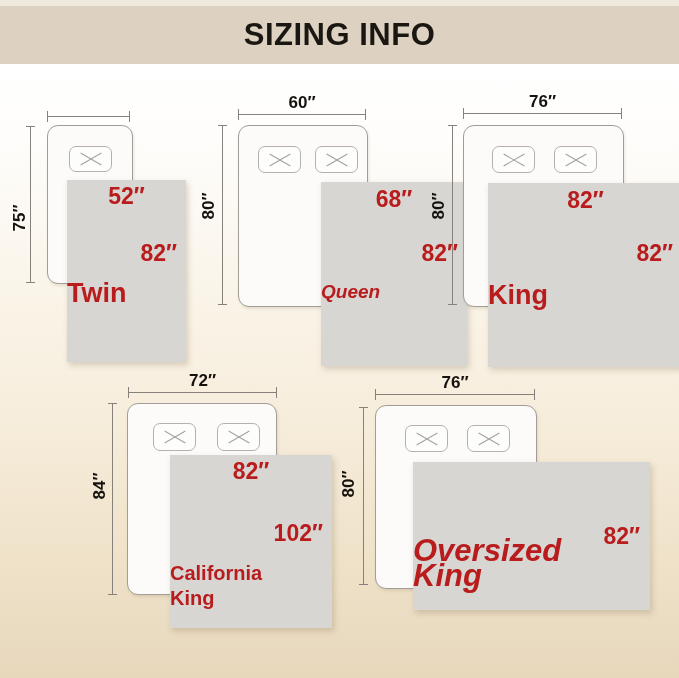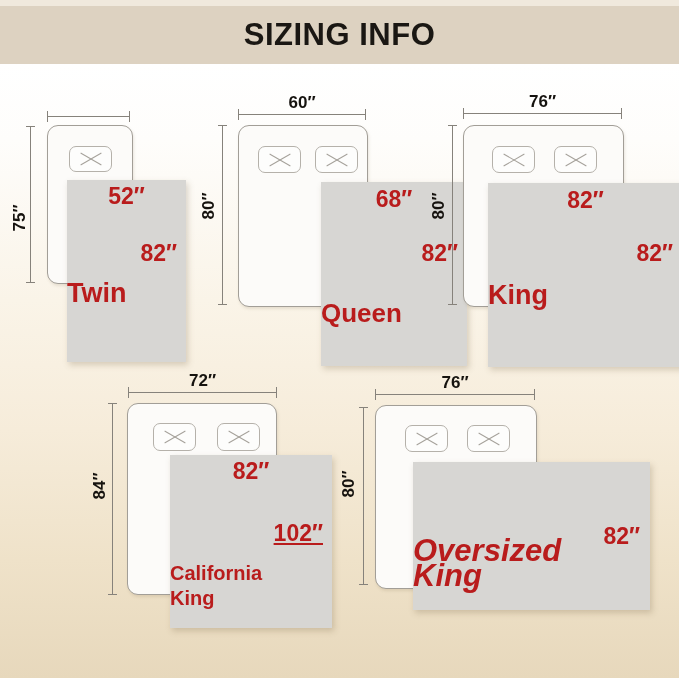--- a/index.html
+++ b/index.html
@@ -67,42 +67,42 @@
   #queen .hdim{left:238px;top:114px;width:128px;}
   #queen .hdim-label{left:238px;top:93px;width:128px;}
   #queen .vdim{left:222px;top:125px;height:180px;}
   #queen .vdim-label{left:179px;top:196px;}
   #queen .bed{left:238px;top:125px;width:128px;height:180px;}
   #queen .pillow.p1{left:19px;top:20px;width:41px;height:25px;}
   #queen .pillow.p2{left:76px;top:20px;width:41px;height:25px;}
   #queen .blanket{left:277px;top:182px;width:137px;height:184px;margin-left:44px;}
   #queen .b-w{top:4px;}
   #queen .b-h{top:58px;right:9px;}
-  #queen .b-name{top:118px;font-size:26px;}
+  #queen .b-name{top:96px;font-size:19px;font-style:italic;}
   #king .hdim{left:463px;top:113px;width:159px;}
   #king .hdim-label{left:463px;top:92px;width:159px;}
   #king .vdim{left:452px;top:125px;height:180px;}
   #king .vdim-label{left:409px;top:196px;}
   #king .bed{left:463px;top:125px;width:159px;height:180px;}
   #king .pillow.p1{left:28px;top:20px;width:41px;height:25px;}
   #king .pillow.p2{left:90px;top:20px;width:41px;height:25px;}
   #king .blanket{left:488px;top:183px;width:186px;height:184px;}
   #king .b-w{top:4px;}
   #king .b-h{top:57px;right:10px;}
   #king .b-name{top:99px;font-size:27px;}
   #calking .hdim{left:128px;top:392px;width:149px;}
   #calking .hdim-label{left:128px;top:371px;width:149px;}
   #calking .vdim{left:112px;top:403px;height:192px;}
   #calking .vdim-label{left:70px;top:476px;}
   #calking .bed{left:127px;top:403px;width:148px;height:190px;}
   #calking .pillow.p1{left:25px;top:19px;width:41px;height:26px;}
   #calking .pillow.p2{left:89px;top:19px;width:41px;height:26px;}
   #calking .blanket{left:170px;top:455px;width:153px;height:173px;}
   #calking .b-w{top:3px;}
-  #calking .b-h{top:65px;right:9px;text-decoration:underline;}
+  #calking .b-h{top:65px;right:9px;}
   #calking .b-name{top:106px;font-size:20px;line-height:25px;}
   #overking .hdim{left:375px;top:394px;width:160px;}
   #overking .hdim-label{left:375px;top:373px;width:160px;}
   #overking .vdim{left:363px;top:407px;height:178px;}
   #overking .vdim-label{left:319px;top:474px;}
   #overking .bed{left:375px;top:405px;width:160px;height:182px;}
   #overking .pillow.p1{left:29px;top:19px;width:41px;height:25px;}
   #overking .pillow.p2{left:91px;top:19px;width:41px;height:25px;}
   #overking .blanket{left:413px;top:462px;width:228px;height:148px;}
   #overking .b-w{top:4px;}

